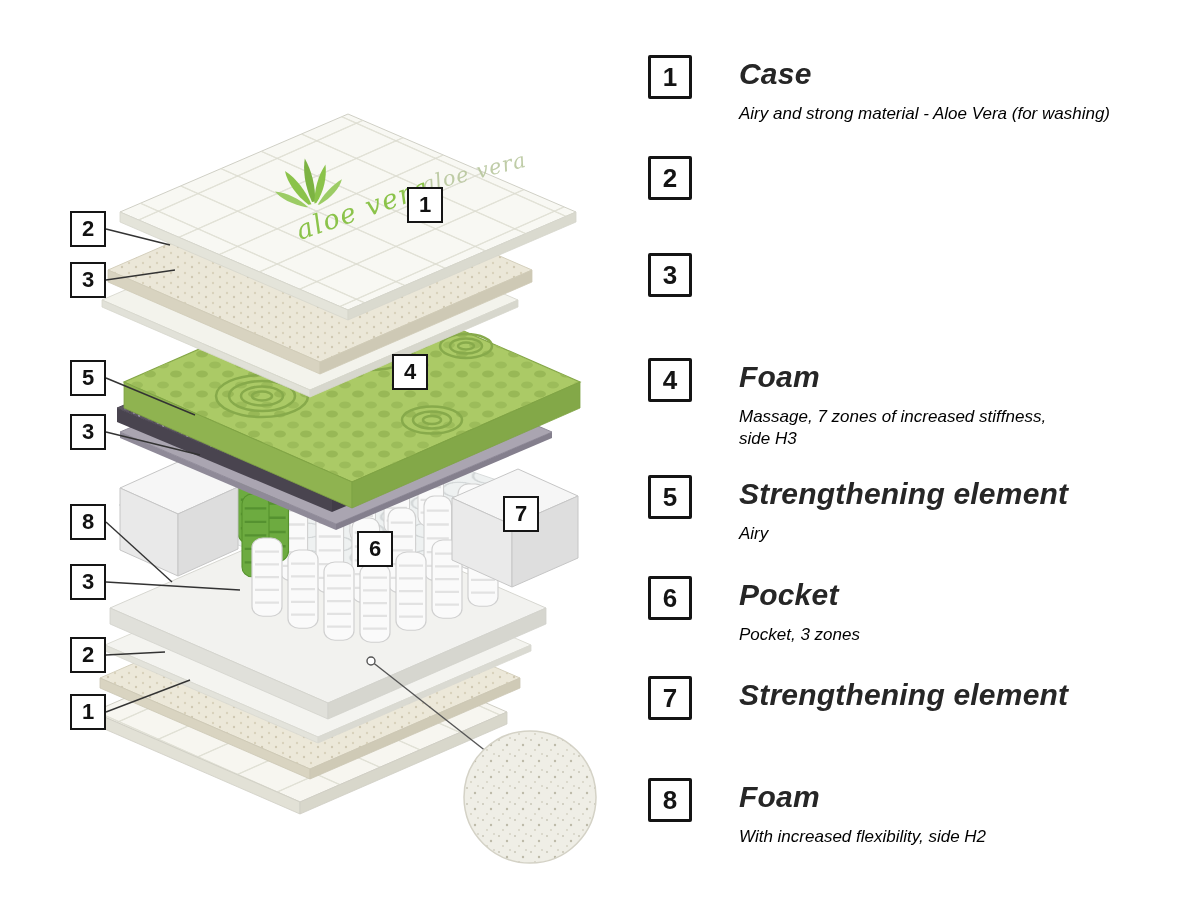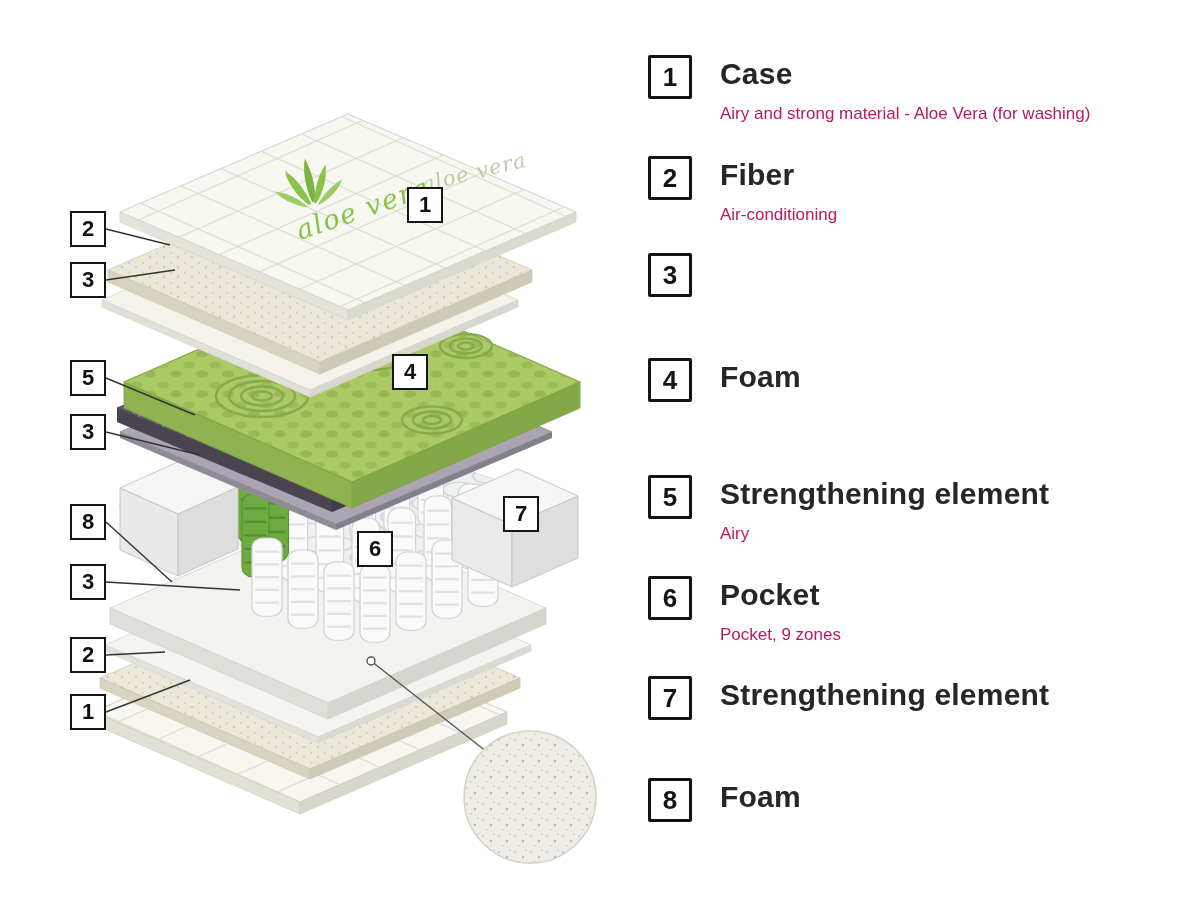--- a/index.html
+++ b/index.html
@@ -14,23 +14,23 @@
     font-size:22px; font-weight:600; color:#111; z-index:5;
   }
 
   .legend { position:absolute; left:648px; top:0; width:545px; height:899px; }
   .legend-row { position:absolute; left:0; display:flex; align-items:flex-start; }
   .num-box {
     width:44px; height:44px; border:3px solid #141414; border-radius:2px; background:#fff;
     display:flex; align-items:center; justify-content:center;
     font-size:26px; font-weight:600; color:#141414; flex:0 0 auto;
   }
-  .legend-text { margin-left:28px; padding-top:2px; }
+  .legend-text { margin-left:47px; padding-top:2px;font-style:italic; }
   .legend-title { font-size:30px; font-weight:700; color:#262626; letter-spacing:0.2px; line-height:1.15; }
-  .legend-desc { font-size:17px; color:#be185d; margin-top:11px; white-space:pre-line; line-height:1.3; }
+  .legend-desc { font-size:17px; color:#000000; margin-top:11px; white-space:pre-line; line-height:1.3; }
 </style>
 </head>
 <body>
 
 <div class="canvas">
 
   <svg class="diagram-svg" width="648" height="899" viewBox="0 0 648 899">
     <defs>
       <pattern id="quilt" width="44" height="44" patternUnits="userSpaceOnUse" patternTransform="matrix(0.9,0.4,-0.9,0.4,0,0)">
         <rect width="44" height="44" fill="none" stroke="#dcdcd0" stroke-width="1.6"></rect>
@@ -270,73 +270,72 @@
       <div class="legend-text">
         <div class="legend-title">Case</div>
         <div class="legend-desc">Airy and strong material - Aloe Vera (for washing)</div>
       </div>
     </div>
 
     <div class="legend-row" style="top:156px">
       <div class="num-box">
           <span>2</span>
         </div>
-      <div class="legend-text">
-        <div class="legend-title">Fiber</div>
-        <div class="legend-desc">Air-conditioning</div>
-      </div>
     </div>
 
     <div class="legend-row" style="top:253px">
       <div class="num-box">
           <span>3</span>
         </div>
     </div>
 
     <div class="legend-row" style="top:358px">
       <div class="num-box">
           <span>4</span>
         </div>
       <div class="legend-text">
         <div class="legend-title">Foam</div>
+        <div class="legend-desc">Massage, 7 zones of increased stiffness,
+ side H3</div>
       </div>
     </div>
 
     <div class="legend-row" style="top:475px">
       <div class="num-box">
           <span>5</span>
         </div>
       <div class="legend-text">
         <div class="legend-title">Strengthening element</div>
         <div class="legend-desc">Airy</div>
       </div>
     </div>
 
     <div class="legend-row" style="top:576px">
       <div class="num-box">
           <span>6</span>
         </div>
       <div class="legend-text">
         <div class="legend-title">Pocket</div>
-        <div class="legend-desc">Pocket, 9 zones</div>
+        <div class="legend-desc">Pocket, 3 zones</div>
       </div>
     </div>
 
     <div class="legend-row" style="top:676px">
       <div class="num-box">
           <span>7</span>
         </div>
       <div class="legend-text">
         <div class="legend-title">Strengthening element</div>
       </div>
     </div>
 
     <div class="legend-row" style="top:778px">
       <div class="num-box">
           <span>8</span>
         </div>
       <div class="legend-text">
         <div class="legend-title">Foam</div>
+        <div class="legend-desc">With increased flexibility, side H2</div>
       </div>
     </div>
 
   </div>
 </div>
 
 </body></html>

